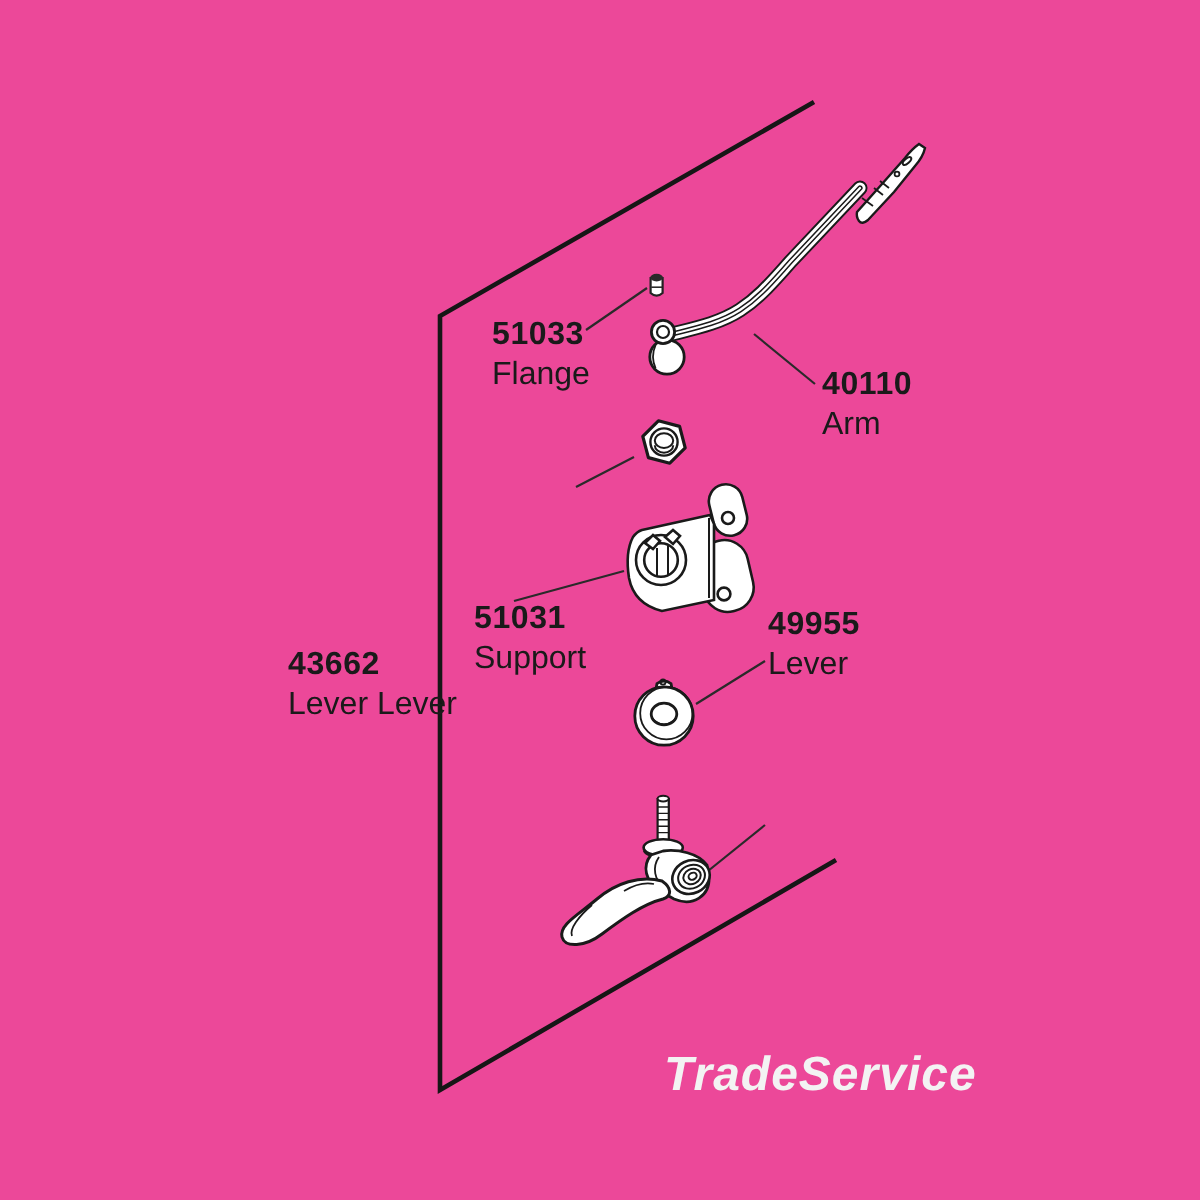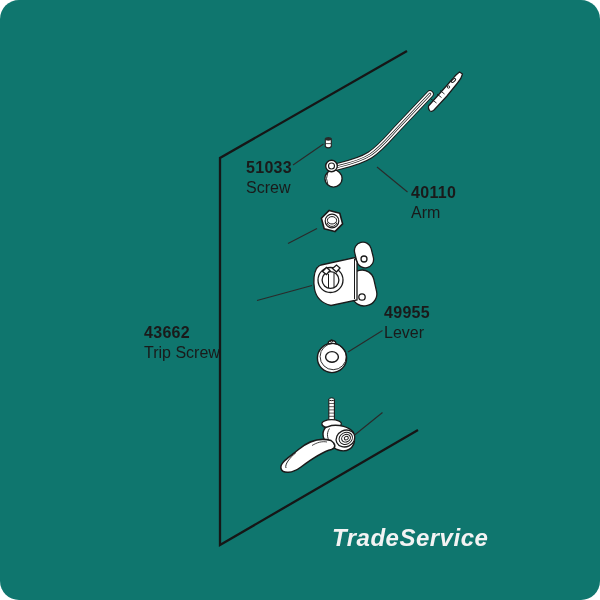--- a/index.html
+++ b/index.html
@@ -1,18 +1,18 @@
 <!DOCTYPE html>
 <html><head>
 <meta charset="utf-8">
 <style>
   html,body{margin:0;padding:0;background:#fff;}
   #stage{
-    position:relative;width:600px;height:600px;background:#0f766e;overflow:hidden;
-    font-family:"Liberation Sans","DejaVu Sans",sans-serif;color:#1a1a1a;border-radius:19px;
+    position:relative;width:600px;height:600px;background:#ec4899;overflow:hidden;
+    font-family:"Liberation Sans","DejaVu Sans",sans-serif;color:#1a1a1a;
   }
   #lineart{position:absolute;left:0;top:0;}
   .plabel{position:absolute;line-height:20px;font-size:16px;white-space:nowrap;}
   .plabel .pn{font-weight:700;letter-spacing:0.3px;}
   .plabel .nm{font-weight:400;}
   #watermark{
     position:absolute;left:332px;top:524px;
     font-size:24px;font-weight:700;font-style:italic;letter-spacing:0.5px;
     color:#f3f3f3;user-select:none;
   }
@@ -104,35 +104,39 @@
         <ellipse cx="346.4" cy="438.5" rx="2.1" ry="1.7" fill="none" stroke-width="1"></ellipse>
       </g>
       <path d="M331,440.5 C320,437.5 308,441.5 298.5,449.5 C289,457.5 279.5,462.5 281,468.5 C282.5,474 292.5,473.5 301,467 C311,459.5 321.5,452 331.5,449.5 C336,448 336,444 331,440.5 Z" fill="#ffffff" stroke="#1a1a1a" stroke-width="1.5"></path>
       <path d="M296,452.5 C289.5,458 284.5,464.5 286,468" fill="none" stroke="#1a1a1a" stroke-width="0.9"></path>
       <path d="M327,442 C322,441 317,442.5 312,445.5" fill="none" stroke="#1a1a1a" stroke-width="0.8"></path>
     </g>
   </svg>
 
   <div class="plabel" style="left:246px;top:158px">
     <div class="pn">51033</div>
-    <div class="nm">Screw</div>
+    <div class="nm">Flange</div>
   </div>
 
   <div class="plabel" style="left:411px;top:183px">
     <div class="pn">40110</div>
     <div class="nm">Arm</div>
   </div>
 
 
+  <div class="plabel" style="left:237px;top:300px">
+    <div class="pn">51031</div>
+    <div class="nm">Support</div>
+  </div>
 
   <div class="plabel" style="left:384px;top:303px">
     <div class="pn">49955</div>
     <div class="nm">Lever</div>
   </div>
 
 
   <div class="plabel" style="left:144px;top:323px">
     <div class="pn">43662</div>
-    <div class="nm">Trip Screw</div>
+    <div class="nm">Lever Lever</div>
   </div>
 
   <div id="watermark">TradeService</div>
 </div>
 
 </body></html>

